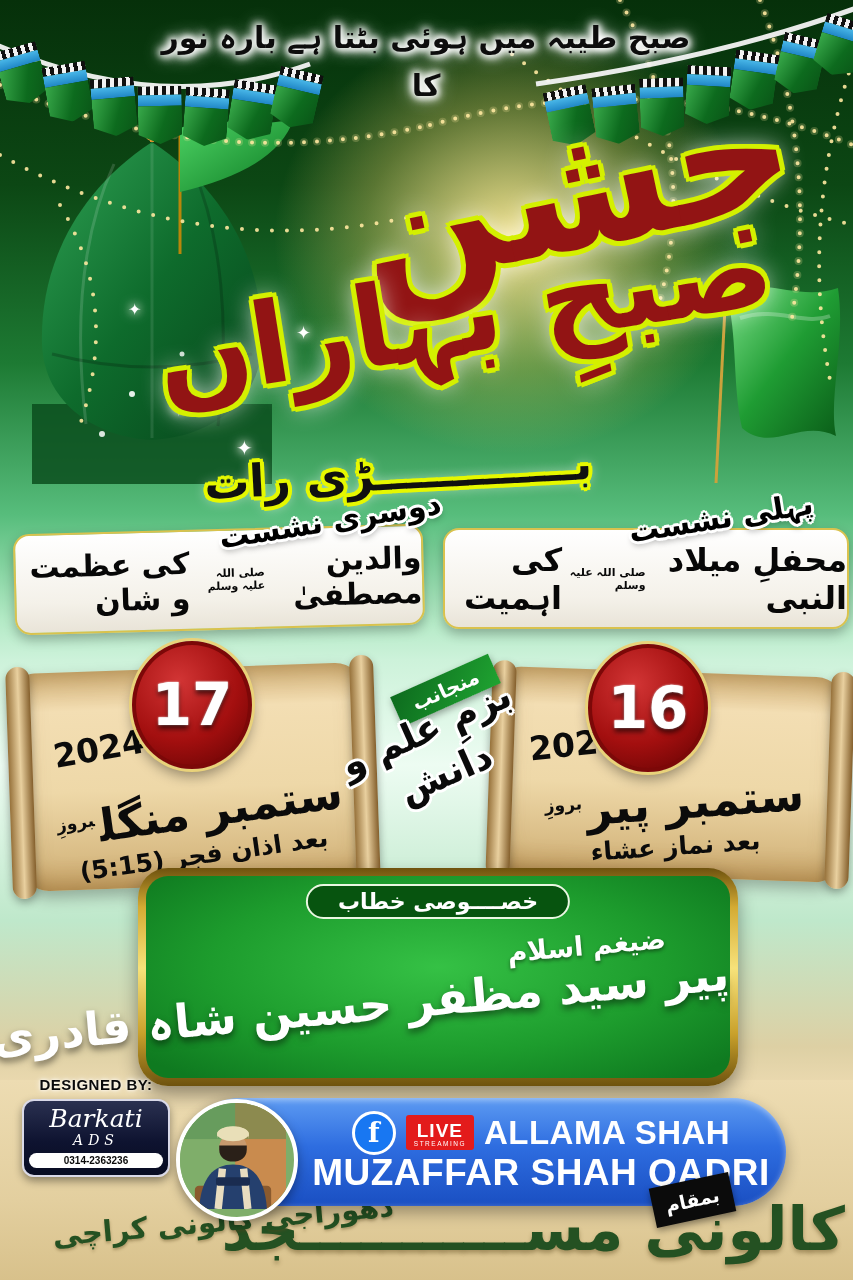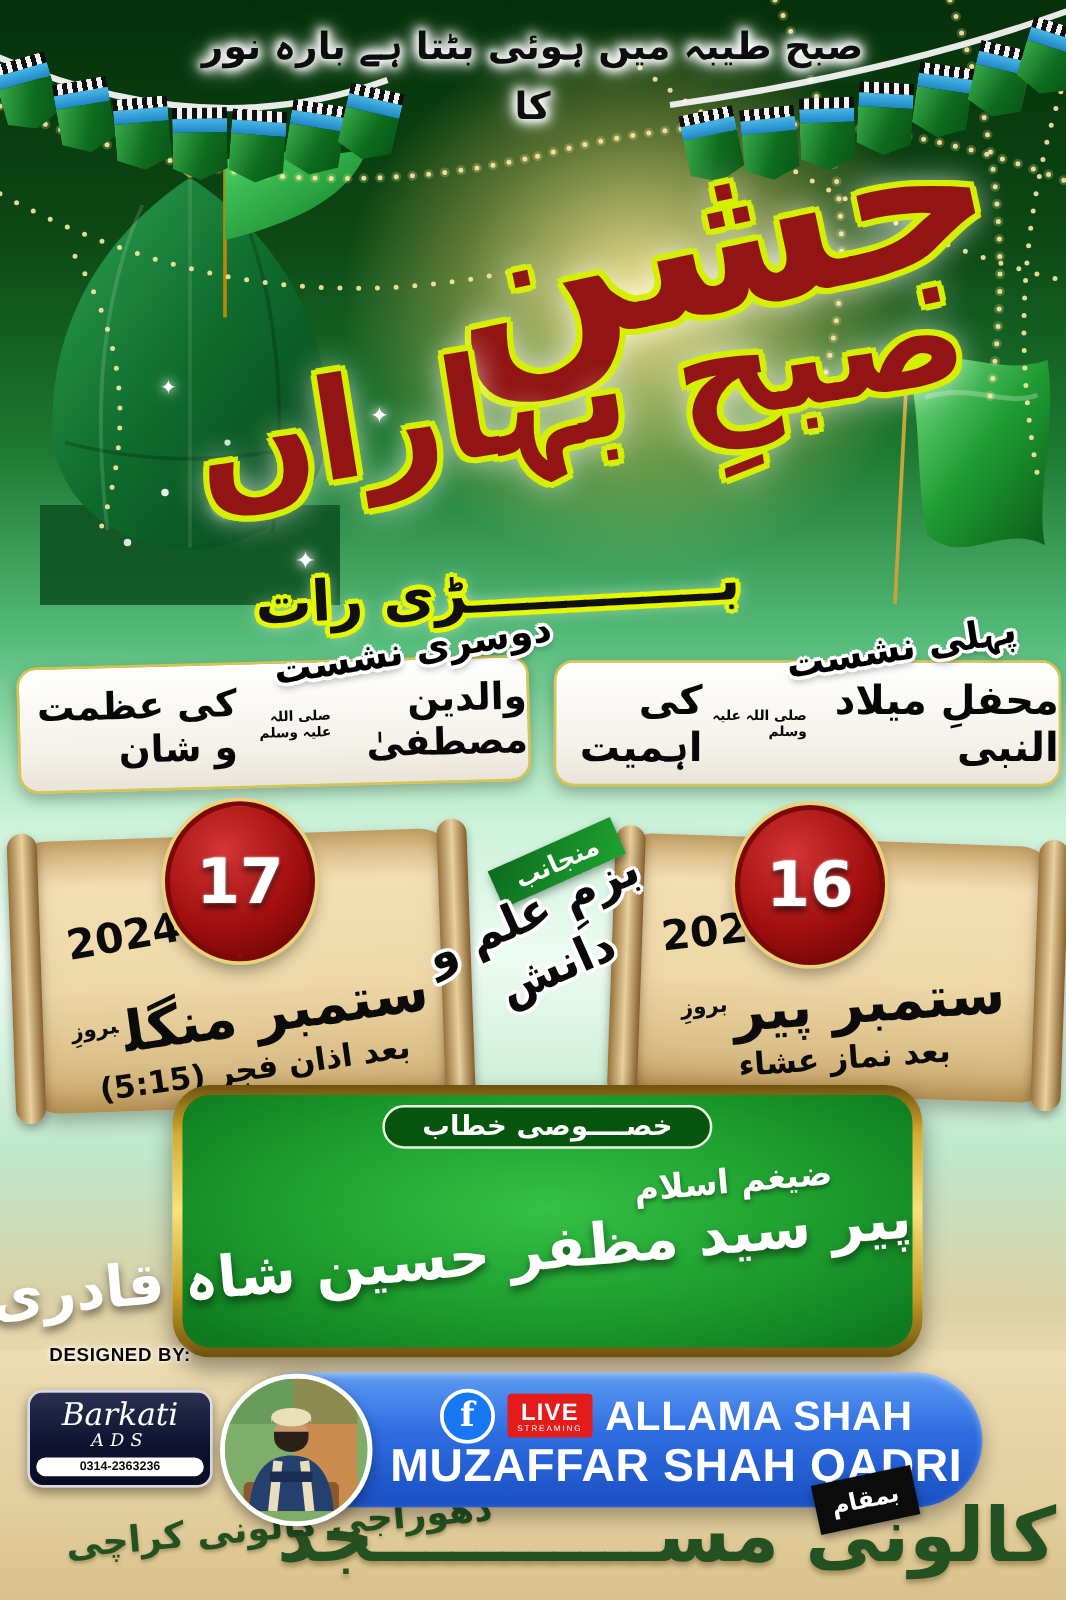--- a/index.html
+++ b/index.html
@@ -68,21 +68,21 @@
   .scroll-inner{position:absolute;left:0;right:0;top:0;bottom:0;display:flex;flex-direction:column;
     align-items:center;justify-content:flex-end;padding:10px 16px 16px;transform:rotate(-6deg);
     direction:rtl;color:#0b0b0b;}
   .date-year{position:absolute;z-index:5;font-size:33px;font-weight:bold;color:#0b0b0b;transform:rotate(-8deg);}
   .date-main{font-size:45px;font-weight:bold;white-space:nowrap;}
   .date-prefix{font-size:17px;font-weight:bold;vertical-align:super;margin:0 4px;}
   .date-time{font-size:25px;font-weight:bold;margin-top:2px;white-space:nowrap;}
   .day-badge{position:absolute;z-index:6;width:112px;height:120px;border-radius:50%;
     background:radial-gradient(circle at 38% 30%,#d23535,#a30f0f 55%,#6d0505 92%);
     border:4px solid #7c0808;box-shadow:0 0 0 3px #e9d27a,0 7px 13px rgba(0,0,0,.38);
-    display:flex;align-items:center;justify-content:center;color:#fff;font-size:50px;font-weight:bold;
+    display:flex;align-items:center;justify-content:center;color:#fff;font-size:58px;font-weight:bold;
     text-shadow:0 4px 5px rgba(0,0,0,.6),0 0 2px #fff;}
   .day-badge.d16{top:644px;left:588px;}
   .day-badge.d17{top:641px;left:132px;}
   
   .org-label{position:absolute;z-index:5;top:674px;left:392px;transform:rotate(-24deg);
     background:linear-gradient(135deg,#0d6b1e,#1fa331);color:#fff;font-size:20px;font-weight:bold;
     padding:4px 18px;direction:rtl;box-shadow:0 3px 7px rgba(0,0,0,.35);}
   .org-name{position:absolute;z-index:5;top:704px;left:338px;width:196px;transform:rotate(-24deg);
     font-size:37px;font-weight:bold;color:#0a0a0a;direction:rtl;text-align:center;line-height:1.3;
     text-shadow:-3px 0 0 #fff,3px 0 0 #fff,0 -3px 0 #fff,0 3px 0 #fff,
@@ -98,21 +98,21 @@
     padding:3px 30px;border-radius:999px;direction:rtl;white-space:nowrap;}
   .addr-hon{position:absolute;top:54px;right:64px;color:#fff;font-size:27px;font-weight:bold;
     transform:rotate(-5deg);direction:rtl;text-shadow:0 2px 4px rgba(0,0,0,.45);}
   .addr-speaker{position:absolute;top:96px;left:0;width:100%;text-align:center;color:#fff;
     font-size:46px;font-weight:bold;transform:rotate(-5deg);direction:rtl;white-space:nowrap;
     text-shadow:0 4px 7px rgba(0,0,0,.5);}
   
   .designed{position:absolute;z-index:6;top:1076px;left:22px;width:148px;text-align:center;}
   .designed-label{font-size:15px;font-weight:bold;color:#0a0a0a;letter-spacing:.5px;
     font-family:"Liberation Sans",sans-serif;text-shadow:0 0 3px #fff,0 0 6px #fff;}
-  .designed-box{margin-top:19px;background:linear-gradient(180deg,#2a3050,#0e1330 55%,#080c22);
+  .designed-box{margin-top:6px;background:linear-gradient(180deg,#2a3050,#0e1330 55%,#080c22);
     border:2px solid #d9d9e8;border-radius:12px;padding:5px 5px 7px;box-shadow:0 4px 9px rgba(0,0,0,.4);}
   .designed-brand{color:#fff;font-size:25px;font-style:italic;font-family:"DejaVu Serif",serif;line-height:1.05;}
   .designed-brand2{color:#fff;font-size:14px;font-style:italic;letter-spacing:5px;font-family:"DejaVu Serif",serif;}
   .designed-phone{margin-top:5px;background:#fff;border-radius:999px;font-size:10px;font-weight:bold;
     color:#0a0a0a;padding:2px 3px;font-family:"Liberation Sans",sans-serif;}
   
   .live-bar{position:absolute;z-index:6;top:1098px;left:186px;width:600px;height:108px;border-radius:54px;
     background:linear-gradient(180deg,#5d9bf2,#2e6de0 45%,#1a4fc2);
     box-shadow:0 7px 15px rgba(0,0,0,.32),inset 0 2px 6px rgba(255,255,255,.45);}
   .live-content{position:absolute;left:126px;right:16px;top:6px;bottom:6px;display:flex;

